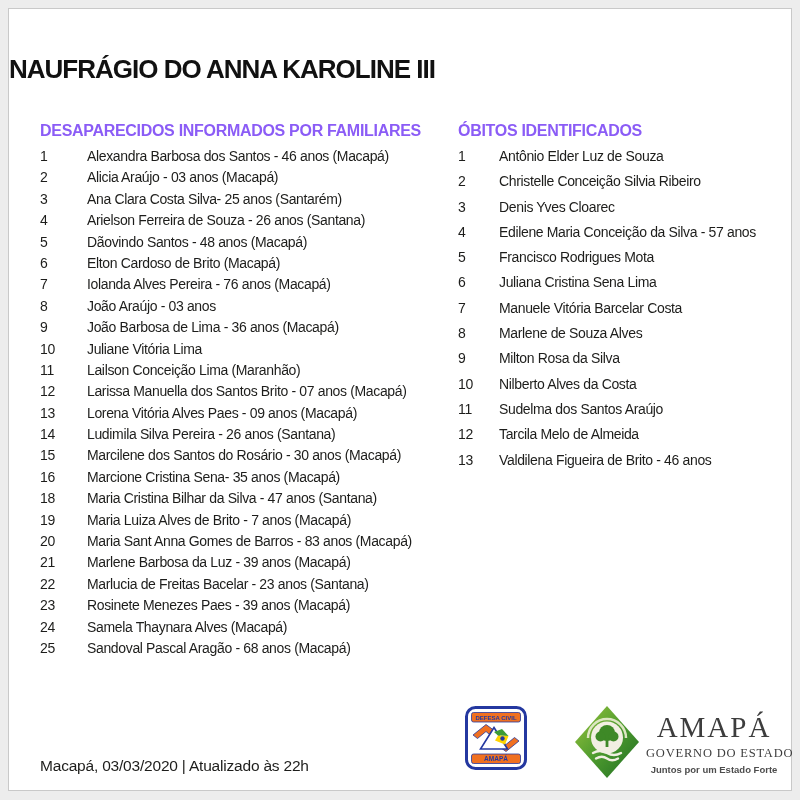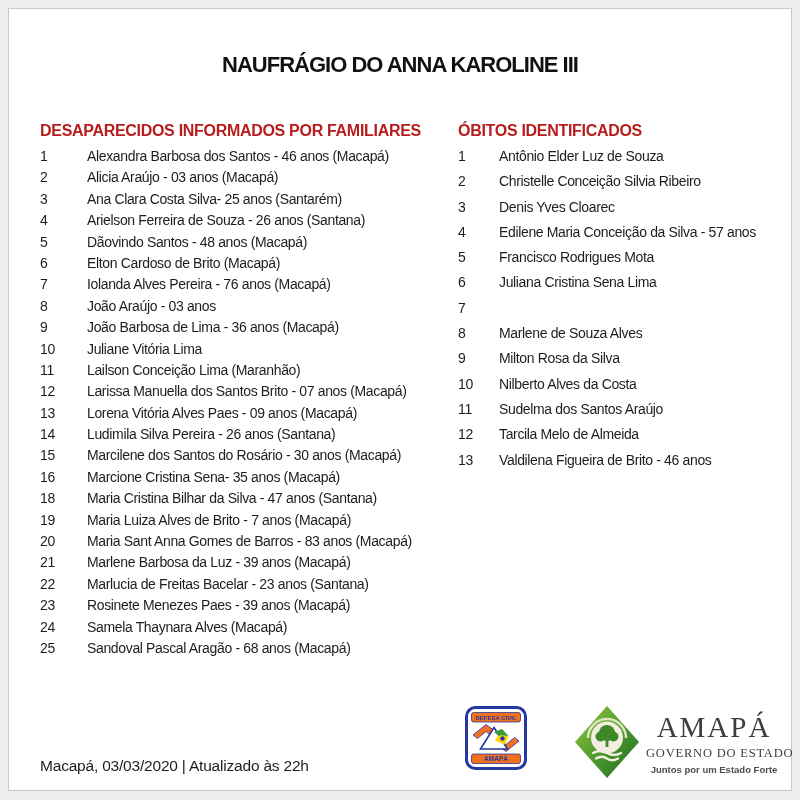--- a/index.html
+++ b/index.html
@@ -1,22 +1,22 @@
 <!DOCTYPE html>
 <html><head>
 <meta charset="utf-8">
 <style>
   html,body{margin:0;padding:0;width:800px;height:800px;overflow:hidden;
     background:#ededed;font-family:"Liberation Sans",sans-serif;color:#1d1d1b;}
   .card{position:absolute;left:8px;top:8px;width:782px;height:781px;
     background:#ffffff;border:1px solid #c9c9c9;}
-  .title{position:absolute;left:0;right:0;top:28px;text-align:center;
-    font-size:22px;font-weight:800;letter-spacing:-1px;color:#111111;}
+  .title{position:absolute;left:0;right:0;top:28px;
+    font-size:26px;font-weight:800;letter-spacing:-1px;color:#111111;}
   .col-heading{position:absolute;top:100px;font-size:16px;font-weight:800;
-    letter-spacing:-0.3px;color:#b91c1c;white-space:nowrap;}
+    letter-spacing:-0.3px;color:#8b5cf6;white-space:nowrap;}
   .heading-left{left:31px;}
   .heading-right{left:449px;}
   ol.plist{position:absolute;margin:0;padding:0;list-style:none;top:139px;}
   ol.plist.left{left:31px;width:410px;}
   ol.plist.right{left:449px;width:330px;}
   ol.plist li{display:flex;align-items:baseline;white-space:nowrap;
     font-size:14px;letter-spacing:-0.35px;color:#1d1d1b;}
   ol.plist.left li{height:21.4px;}
   ol.plist.right li{height:25.3px;}
   ol.plist.left li .num{width:47px;flex:0 0 47px;}
@@ -196,20 +196,21 @@
         <span class="nm">Francisco Rodrigues Mota</span>
       </li>
 
       <li>
         <span class="num">6</span>
         <span class="nm">Juliana Cristina Sena Lima</span>
       </li>
 
       <li>
         <span class="num">7</span>
+        <span class="nm">Manuele Vitória Barcelar Costa</span>
       </li>
 
       <li>
         <span class="num">8</span>
         <span class="nm">Marlene de Souza Alves</span>
       </li>
 
       <li>
         <span class="num">9</span>
         <span class="nm">Milton Rosa da Silva</span>

